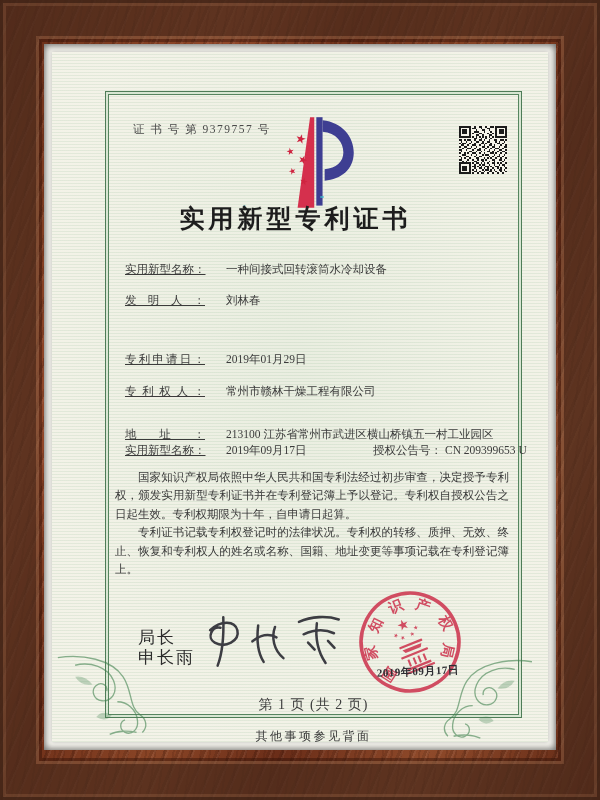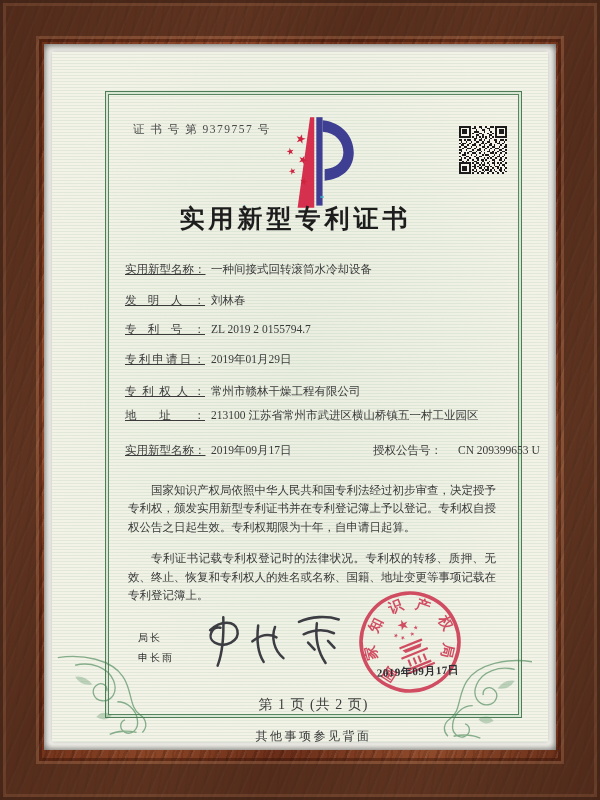--- a/index.html
+++ b/index.html
@@ -30,25 +30,25 @@
   
   .gborder{left:53px;top:39px;width:417px;height:627px;box-sizing:border-box;
      border:1px solid #4e7c57;box-shadow:inset 0 0 0 3px #d7e6d2;}
   .gborder:after{content:'';position:absolute;inset:2px;border:1px solid #56855f;}
   
   .certnum{left:81px;top:70px;font-size:11.5px;letter-spacing:1.5px;color:#4a4a4a;white-space:pre;}
   .title{left:53px;top:150px;width:381px;text-align:center;font-size:25px;font-weight:bold;
          letter-spacing:4px;color:#1d1d1d;}
   .row{left:73px;font-size:11.5px;color:#3b3b3b;white-space:nowrap;}
   .flabel{display:inline-block;width:80px;text-align:justify;text-align-last:justify;position:static;text-decoration:underline;}
-  .fvalue{margin-left:6px;position:static;}
+  .fvalue{margin-left:21px;position:static;}
   .pair2{left:248px;top:0;position:absolute;white-space:nowrap;}
   .paras{left:63px;top:416px;width:394px;font-size:11.5px;line-height:18.4px;color:#3a3a3a;}
-  .paras p{margin:13px;text-indent:2em;text-align:justify;position:static;}
-  .signer{left:86px;top:576px;font-size:10px;line-height:19.5px;color:#2c2c2c;letter-spacing:2px;}
+  .paras p{margin:0;text-indent:2em;text-align:justify;position:static;}
+  .signer{left:86px;top:576px;font-size:17px;line-height:19.5px;color:#2c2c2c;letter-spacing:2px;}
   .signer div{position:static;}
   .sig{left:148px;top:558px;width:152px;height:60px;transform:rotate(-2deg);}
   .seal{left:302px;top:534px;width:112px;height:112px;}
   .sealdate{left:314px;top:612px;width:104px;text-align:center;font-size:11px;color:#2e2e33;
             transform:rotate(-2.5deg);letter-spacing:.5px;font-weight:bold;}
   .pageinfo{left:53px;top:644px;width:417px;text-align:center;font-size:14px;color:#3d3d3d;letter-spacing:1px;}
   .backnote{left:53px;top:676px;width:417px;text-align:center;font-size:12px;color:#3a3a3a;letter-spacing:2.5px;}
   .qr{left:407px;top:74px;width:48px;height:48px;}
   .logo{left:204px;top:60px;width:104px;height:104px;}
   .flourL{left:2px;top:598px;width:96px;height:90px;transform:scaleX(-1);}
@@ -108,35 +108,32 @@
   <div class="speck2"></div>
 
   <div class="title">实用新型专利证书</div>
 
   <div class="row" style="top:210px">
     <span class="flabel">实用新型名称：</span><span class="fvalue">一种间接式回转滚筒水冷却设备</span>
   </div>
   <div class="row" style="top:241px">
     <span class="flabel">发明人：</span><span class="fvalue">刘林春</span>
   </div>
-  <div class="row" style="top:270px">
-    <span class="flabel">专利号：</span><span class="fvalue">ZL 2019 2 0155794.7</span>
-  </div>
   <div class="row" style="top:300px">
     <span class="flabel">专利申请日：</span><span class="fvalue">2019年01月29日</span>
   </div>
   <div class="row" style="top:332px">
     <span class="flabel">专利权人：</span><span class="fvalue">常州市赣林干燥工程有限公司</span>
   </div>
-  <div class="row" style="top:356px">
+  <div class="row" style="top:375px">
     <span class="flabel">地址：</span><span class="fvalue">213100 江苏省常州市武进区横山桥镇五一村工业园区</span>
   </div>
   <div class="row" style="top:391px">
     <span class="flabel">实用新型名称：</span><span class="fvalue">2019年09月17日</span>
-    <span class="pair2"><span style="position:static">授权公告号：</span><span style="position:static;margin-left:16px">CN 209399653 U</span></span>
+    <span class="pair2"><span style="position:static">授权公告号：</span><span style="position:static;margin-left:3px">CN 209399653 U</span></span>
   </div>
 
   <div class="paras">
     <p>国家知识产权局依照中华人民共和国专利法经过初步审查，决定授予专利权，颁发实用新型专利证书并在专利登记簿上予以登记。专利权自授权公告之日起生效。专利权期限为十年，自申请日起算。</p>
     <p>专利证书记载专利权登记时的法律状况。专利权的转移、质押、无效、终止、恢复和专利权人的姓名或名称、国籍、地址变更等事项记载在专利登记簿上。</p>
   </div>
 
   <div class="signer">
     <div>局长</div>
     <div>申长雨</div>

